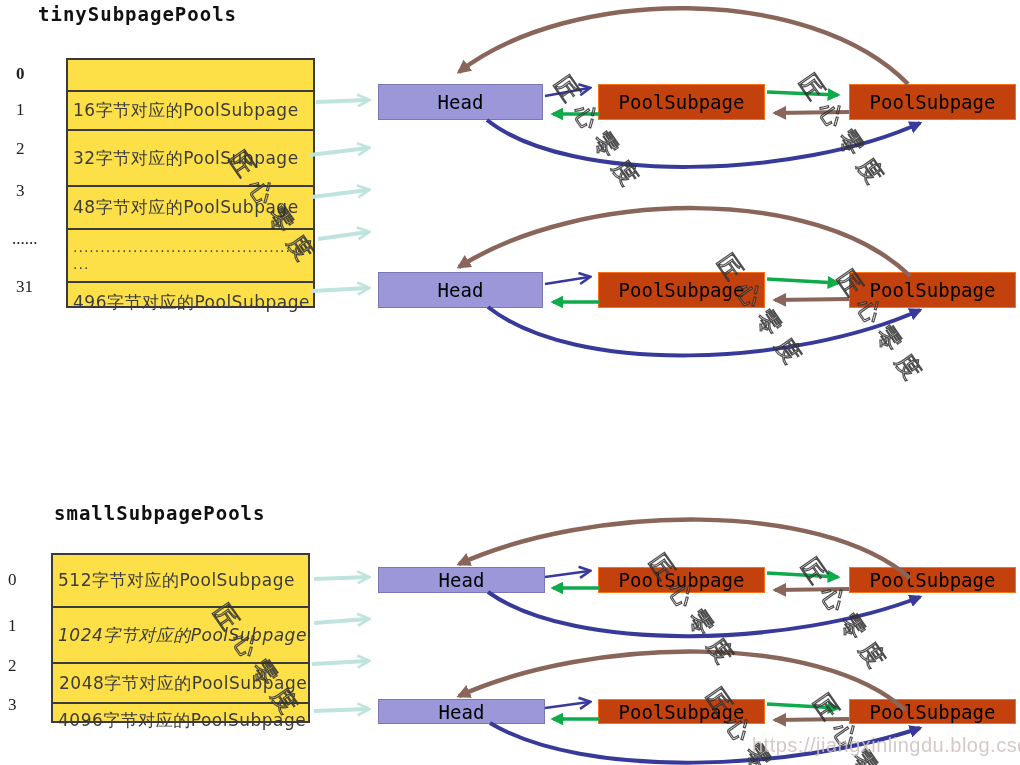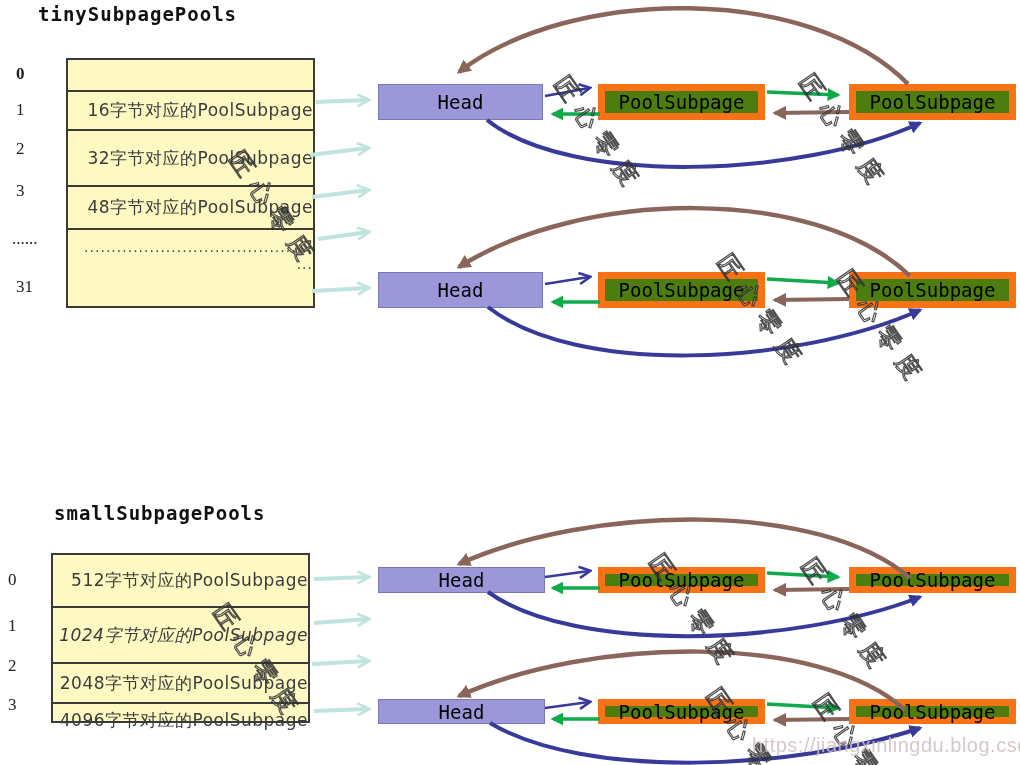--- a/index.html
+++ b/index.html
@@ -4,30 +4,30 @@
 <style>
   html,body{margin:0;padding:0;background:#fff;}
   .canvas{position:relative;width:1020px;height:765px;background:#ffffff;overflow:hidden;
           font-family:"DejaVu Sans","Liberation Sans",sans-serif;}
   .title{position:absolute;font-family:"DejaVu Sans Mono","Liberation Mono",monospace;
          font-weight:bold;font-size:19px;color:#111;letter-spacing:1px;}
   .rowlabel{position:absolute;width:44px;display:flex;align-items:center;justify-content:flex-start;
             padding-left:8px;font-family:"Liberation Serif","DejaVu Serif",serif;
             font-size:17px;color:#222;}
   .rowlabel.bold{font-weight:bold;}
-  .tbl{position:absolute;border:2px solid #3a3a3a;background:#fef9c3;box-sizing:border-box;text-align:right;}
+  .tbl{position:absolute;border:2px solid #3a3a3a;background:#fde047;box-sizing:border-box;}
   .cell{box-sizing:border-box;display:flex;flex-direction:column;justify-content:center;
         padding-left:5px;border-top:2px solid #3a3a3a;overflow:hidden;}
   .cell:first-child{border-top:none;}
   .cell span{font-size:17px;color:#3b3b3b;letter-spacing:0.5px;white-space:nowrap;}
   .cell .dots{font-size:14px;color:#444;letter-spacing:1px;line-height:1.15;}
   .node{position:absolute;box-sizing:border-box;display:flex;align-items:center;justify-content:center;
         font-family:"DejaVu Sans Mono","Liberation Mono",monospace;font-size:19px;color:#000;}
   .head{background:#9b97d9;border:1px solid #7a76b8;}
-  .pool{background:#4d7c0f;border:7px solid #f97316;}
+  .pool{background:#c2410c;border:1px solid #f97316;}
   .arrows{position:absolute;left:0;top:0;z-index:5;pointer-events:none;}
   .wm{position:absolute;z-index:8;white-space:nowrap;font-size:24px;letter-spacing:10px;
       font-family:"DejaVu Sans",sans-serif;color:rgba(255,255,255,0.25);
       -webkit-text-stroke:1.2px rgba(45,45,45,0.85);
       transform:rotate(55deg);transform-origin:0 0;}
   .urlwm{position:absolute;z-index:8;font-size:20px;color:rgba(206,190,190,0.85);
          font-family:"Liberation Sans","DejaVu Sans",sans-serif;letter-spacing:0.5px;}
 </style>
 </head>
 <body>
@@ -54,20 +54,23 @@
     <div class="cell" style="height:56px;">
         <span>32字节对应的PoolSubpage</span>
       </div>
     <div class="cell" style="height:43px;">
         <span>48字节对应的PoolSubpage</span>
       </div>
     <div class="cell" style="height:53px;">
       <span class="dots">..........................................</span>
       <span class="dots">...</span>
     </div>
+    <div class="cell" style="height:41px;">
+        <span>496字节对应的PoolSubpage</span>
+      </div>
   </div>
 
   <div class="rowlabel" style="left:0px;top:553px;height:53px;">0</div>
   <div class="rowlabel" style="left:0px;top:606px;height:40px;">1</div>
   <div class="rowlabel" style="left:0px;top:646px;height:40px;">2</div>
   <div class="rowlabel" style="left:0px;top:686px;height:37px;">3</div>
 
   <div class="tbl" style="left:51px;top:553px;width:259px;height:170px;">
     <div class="cell" style="height:51px;">
         <span>512字节对应的PoolSubpage</span>

